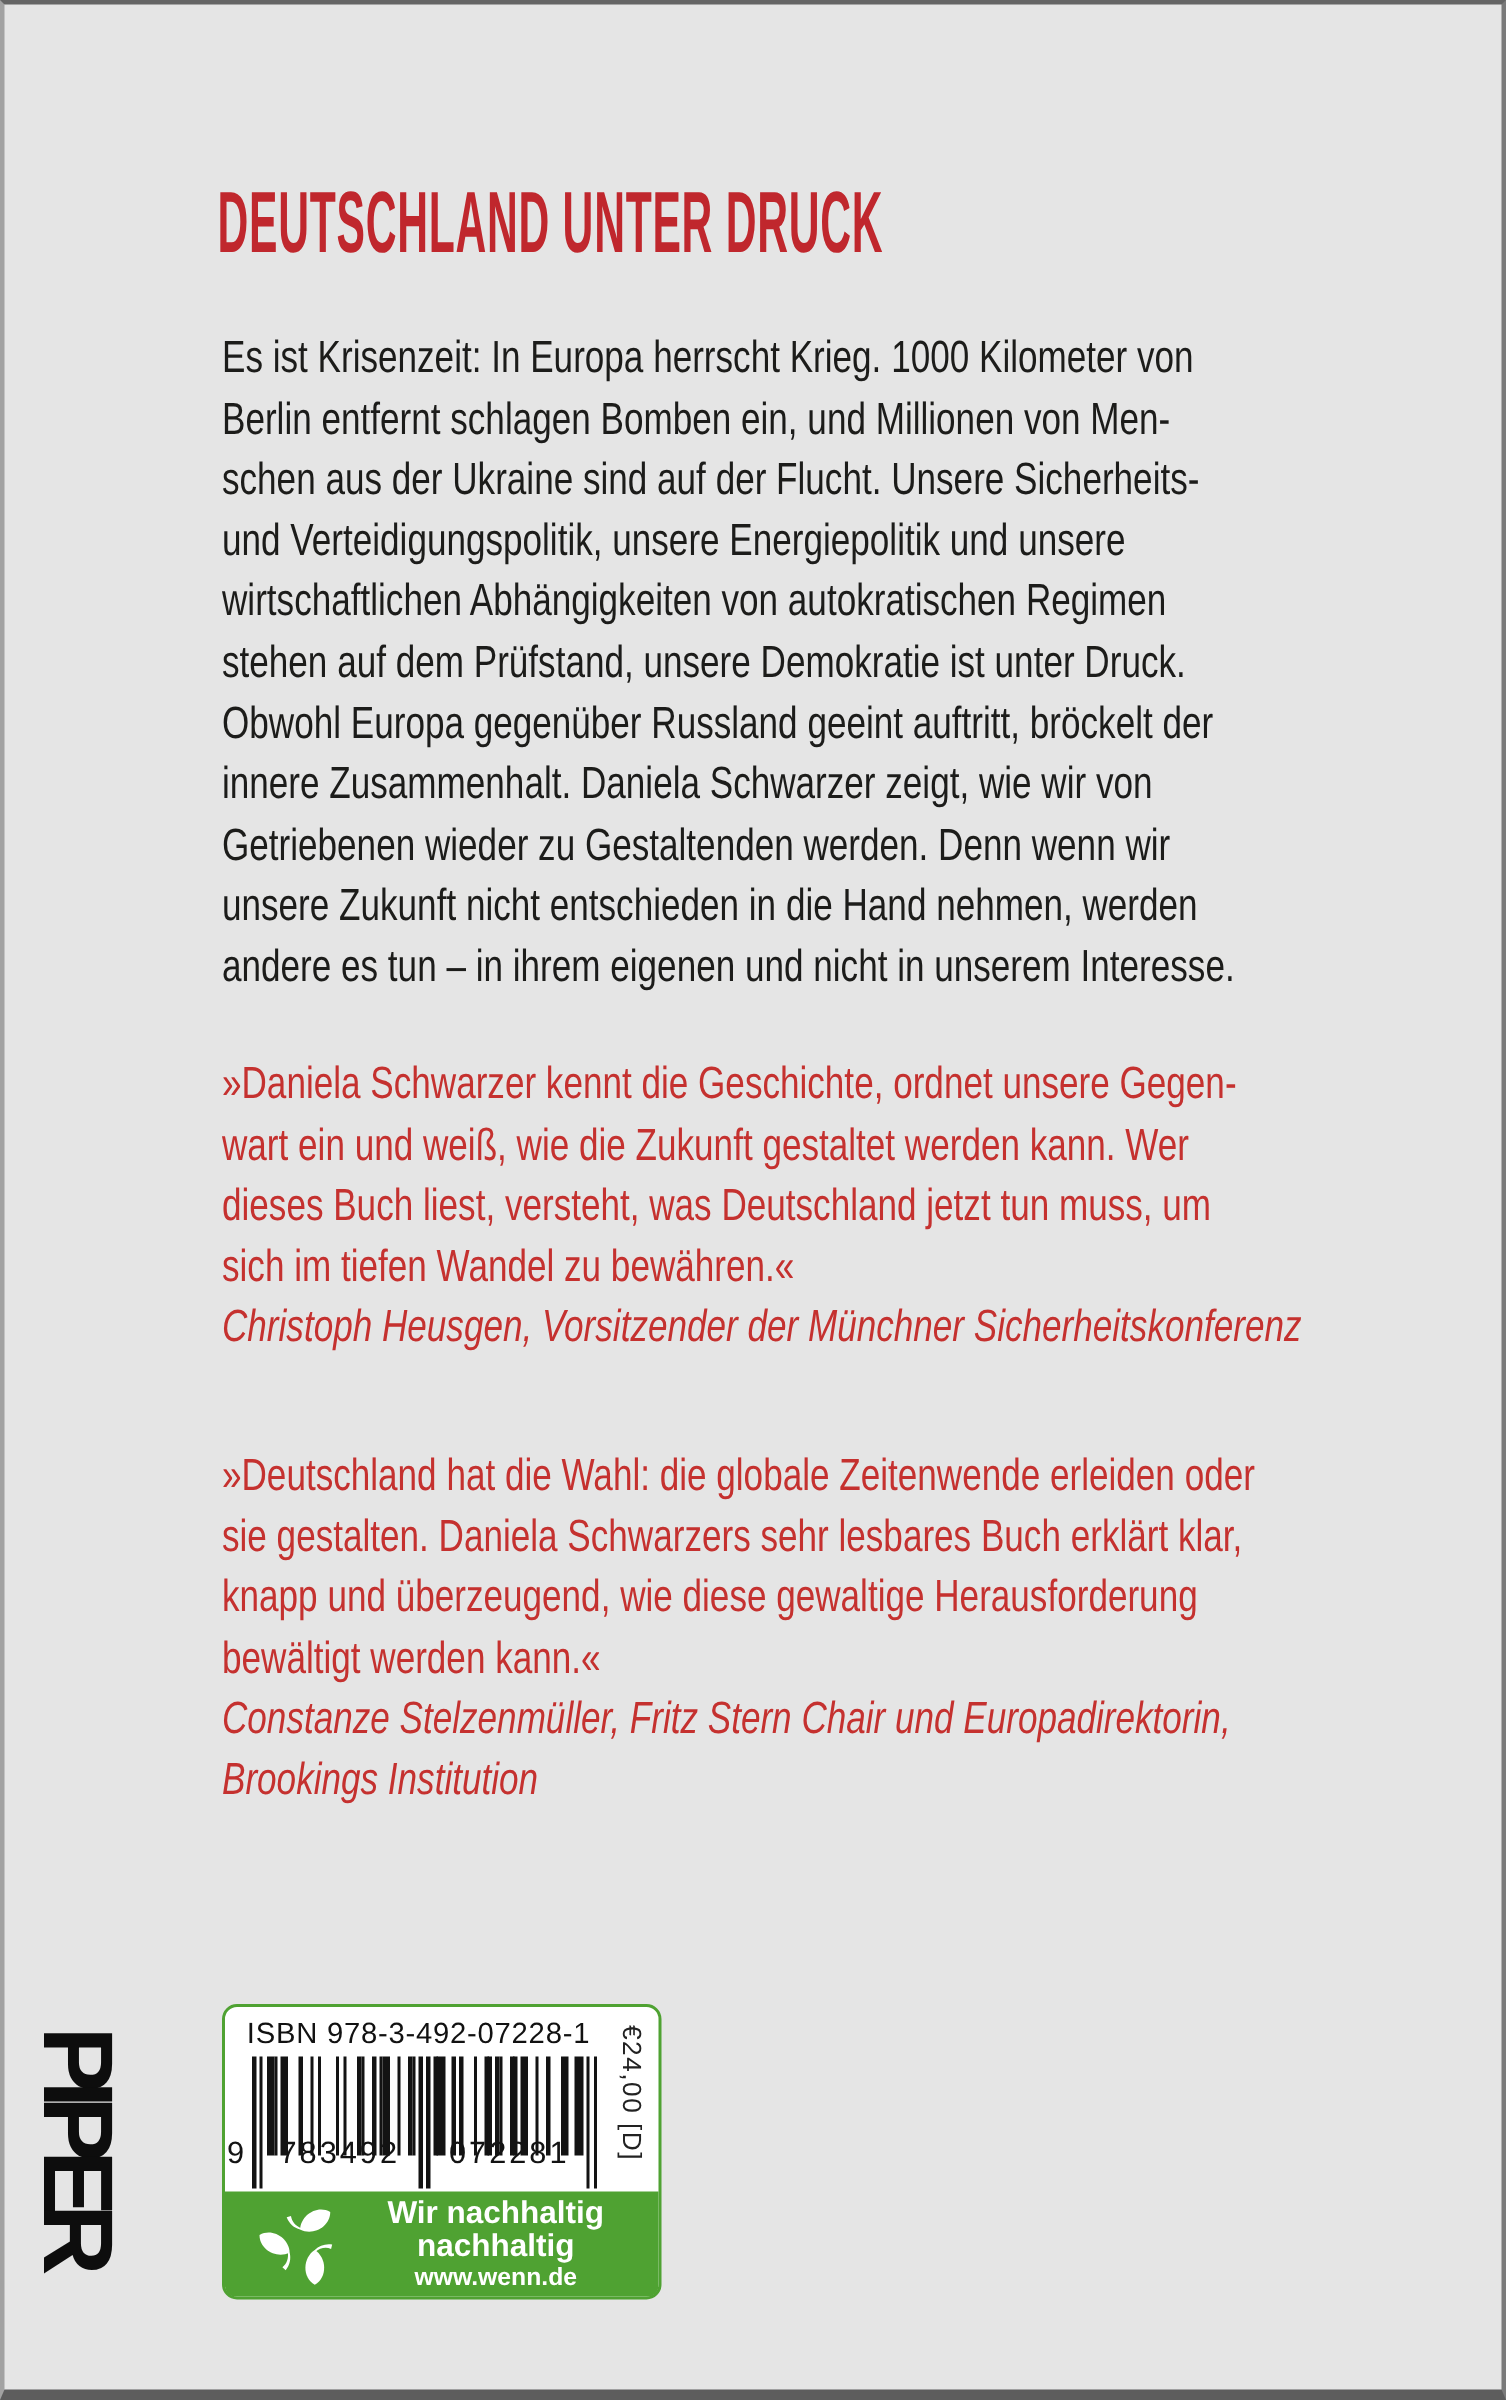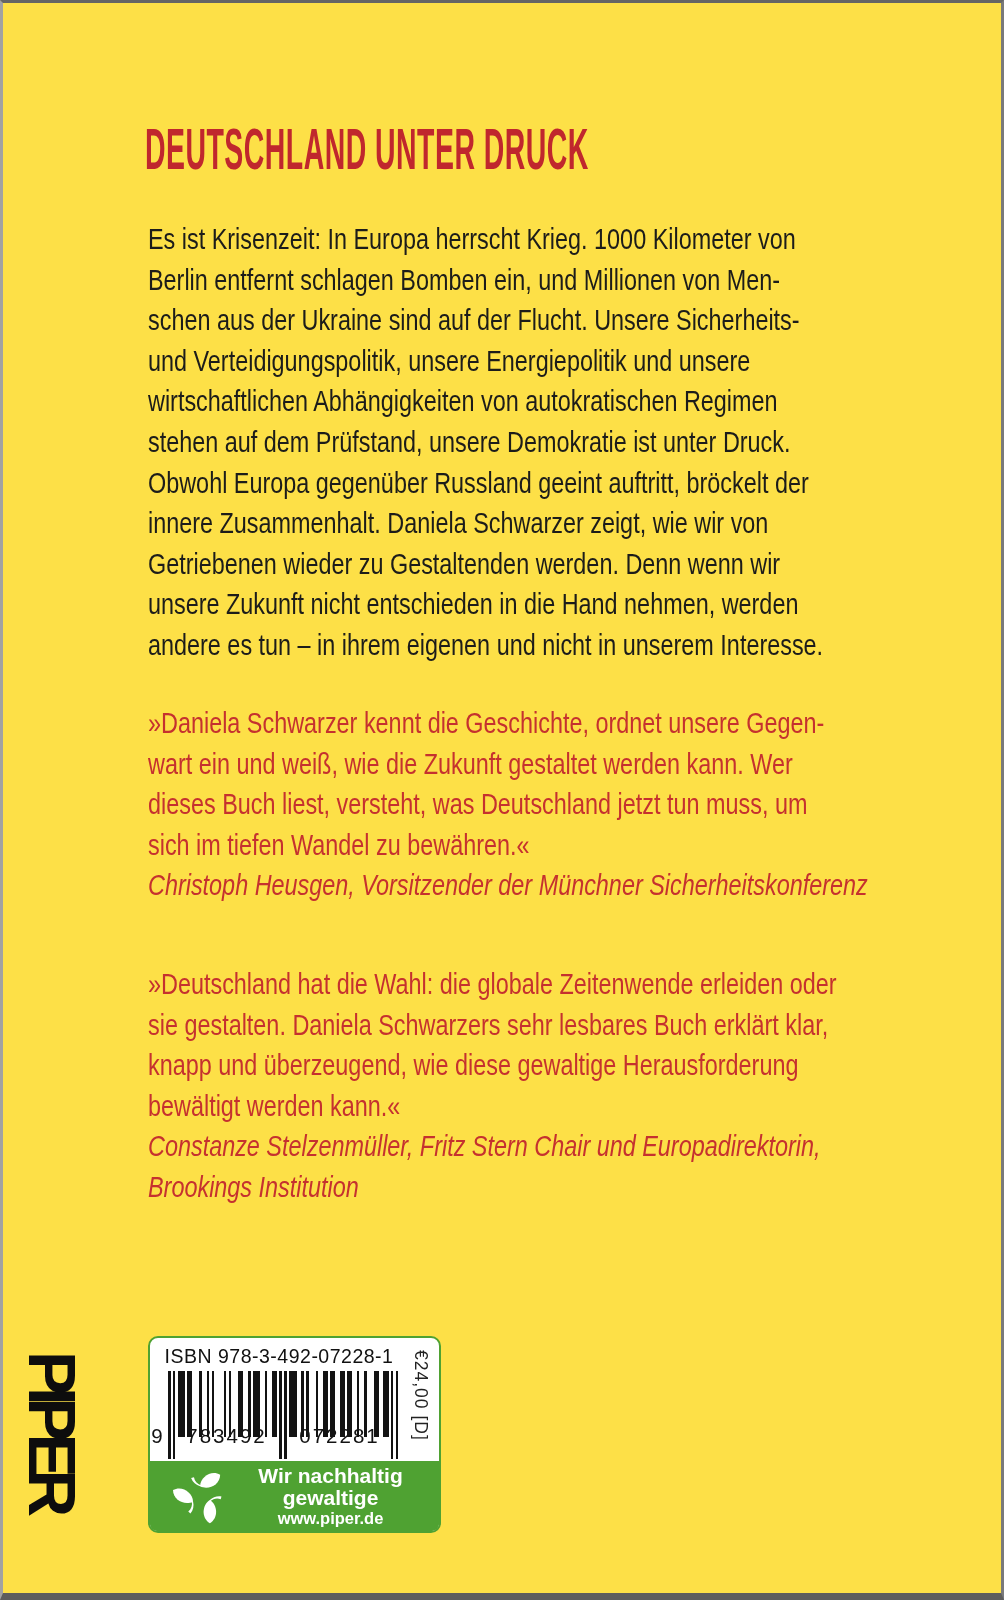--- a/index.html
+++ b/index.html
@@ -1,17 +1,17 @@
 <!DOCTYPE html>
 <html><head>
 <meta charset="utf-8">
 <style>
   html,body { margin:0; padding:0; background:#ffffff; }
   .page {
-    position:relative; width:1004px; height:1600px; background:#fde047;
+    position:relative; width:1004px; height:1600px; background:#e5e5e5;
     box-sizing:border-box; overflow:hidden;
     border-top:3px solid #656565; border-left:3px solid #a2a2a2;
     border-right:3px solid #7a7a7a; border-bottom:7px solid #5d5d5d;
     font-family:"Liberation Sans", sans-serif;
   }
   
   .title {
     position:absolute; left:142px; top:116px;
     font-size:58px; font-weight:700; letter-spacing:1px;
     white-space:nowrap; transform:scaleX(0.49); transform-origin:0 0;
@@ -182,19 +182,19 @@
             <path d="M0,9 C-4,13 -10,15 -16,14 L-15,10 C-10,12 -5,11 0,7 Z"></path>
           </g>
           <g transform="rotate(260) translate(0,-19) rotate(40)">
             <path d="M0,9 C-11,2 -12,-16 0,-23 C12,-16 11,2 0,9 Z"></path>
             <path d="M0,9 C-4,13 -10,15 -16,14 L-15,10 C-10,12 -5,11 0,7 Z"></path>
           </g>
         </g>
       </svg>
       <div class="eco-text">
         <div class="eco-l1">Wir nachhaltig</div>
-        <div class="eco-l2">gewaltige</div>
-        <div class="eco-l3">www.piper.de</div>
+        <div class="eco-l2">nachhaltig</div>
+        <div class="eco-l3">www.wenn.de</div>
       </div>
     </div>
   </div>
 
 </div>
 
 </body></html>

